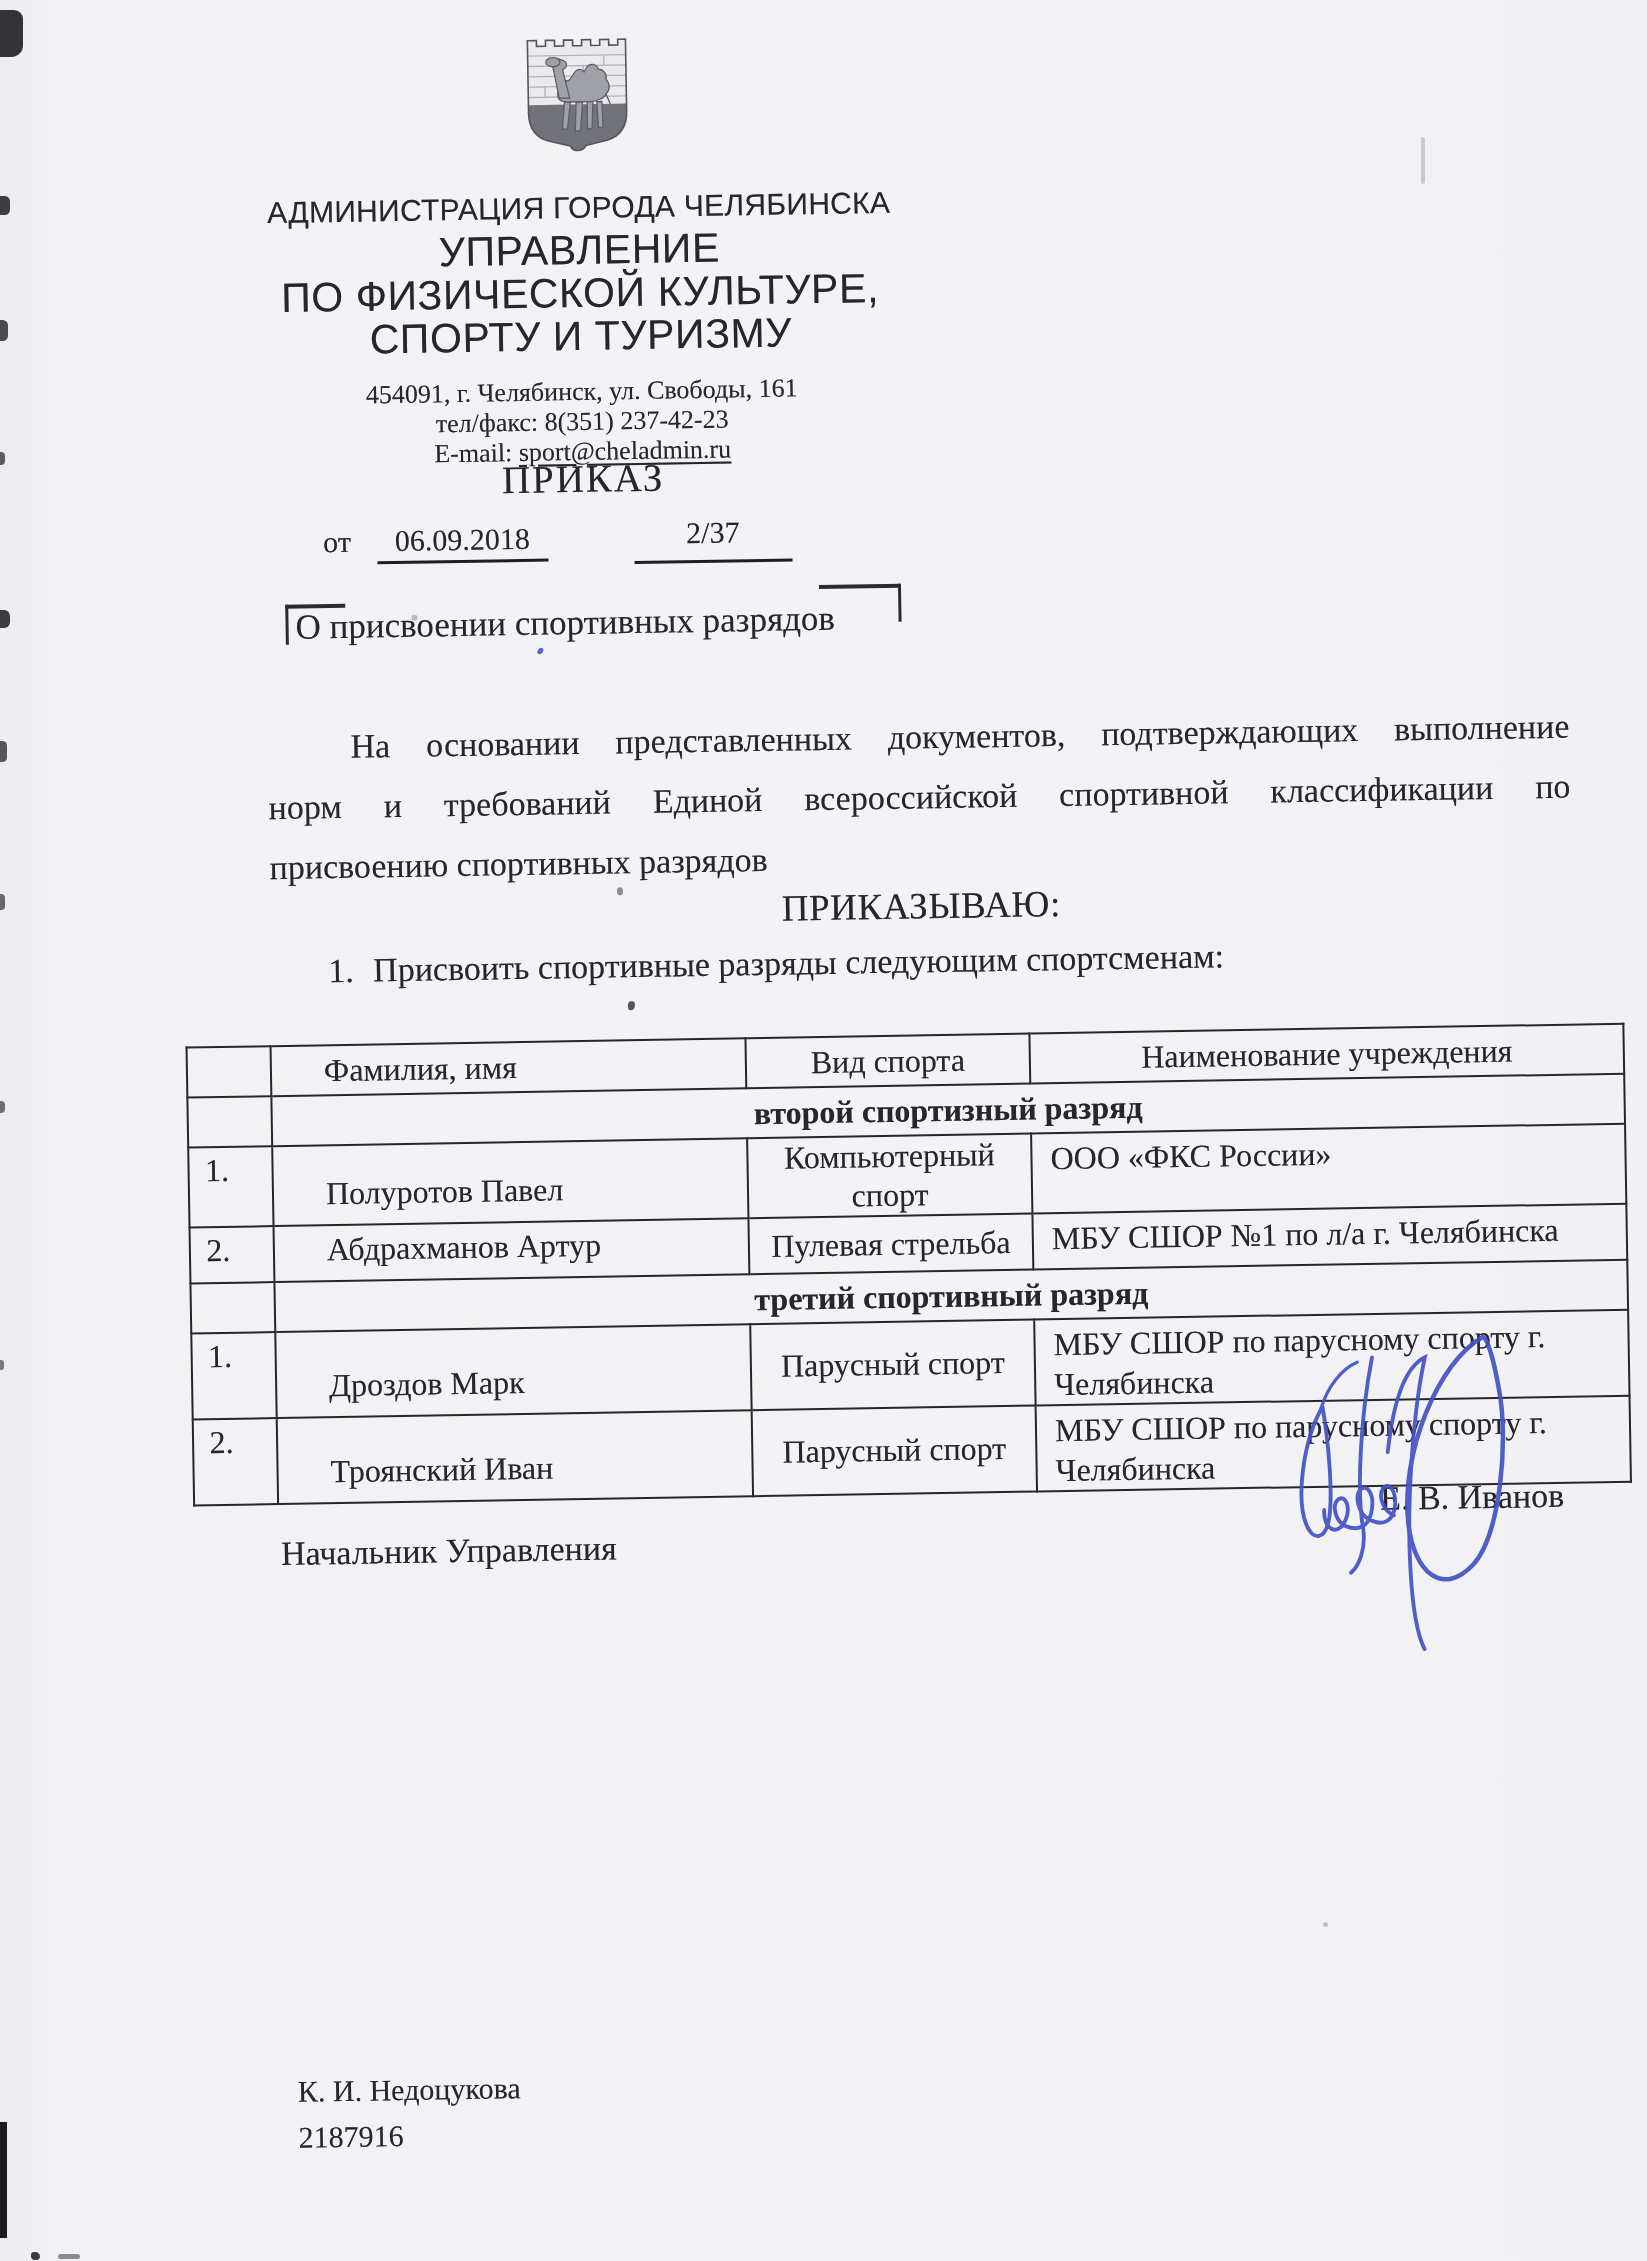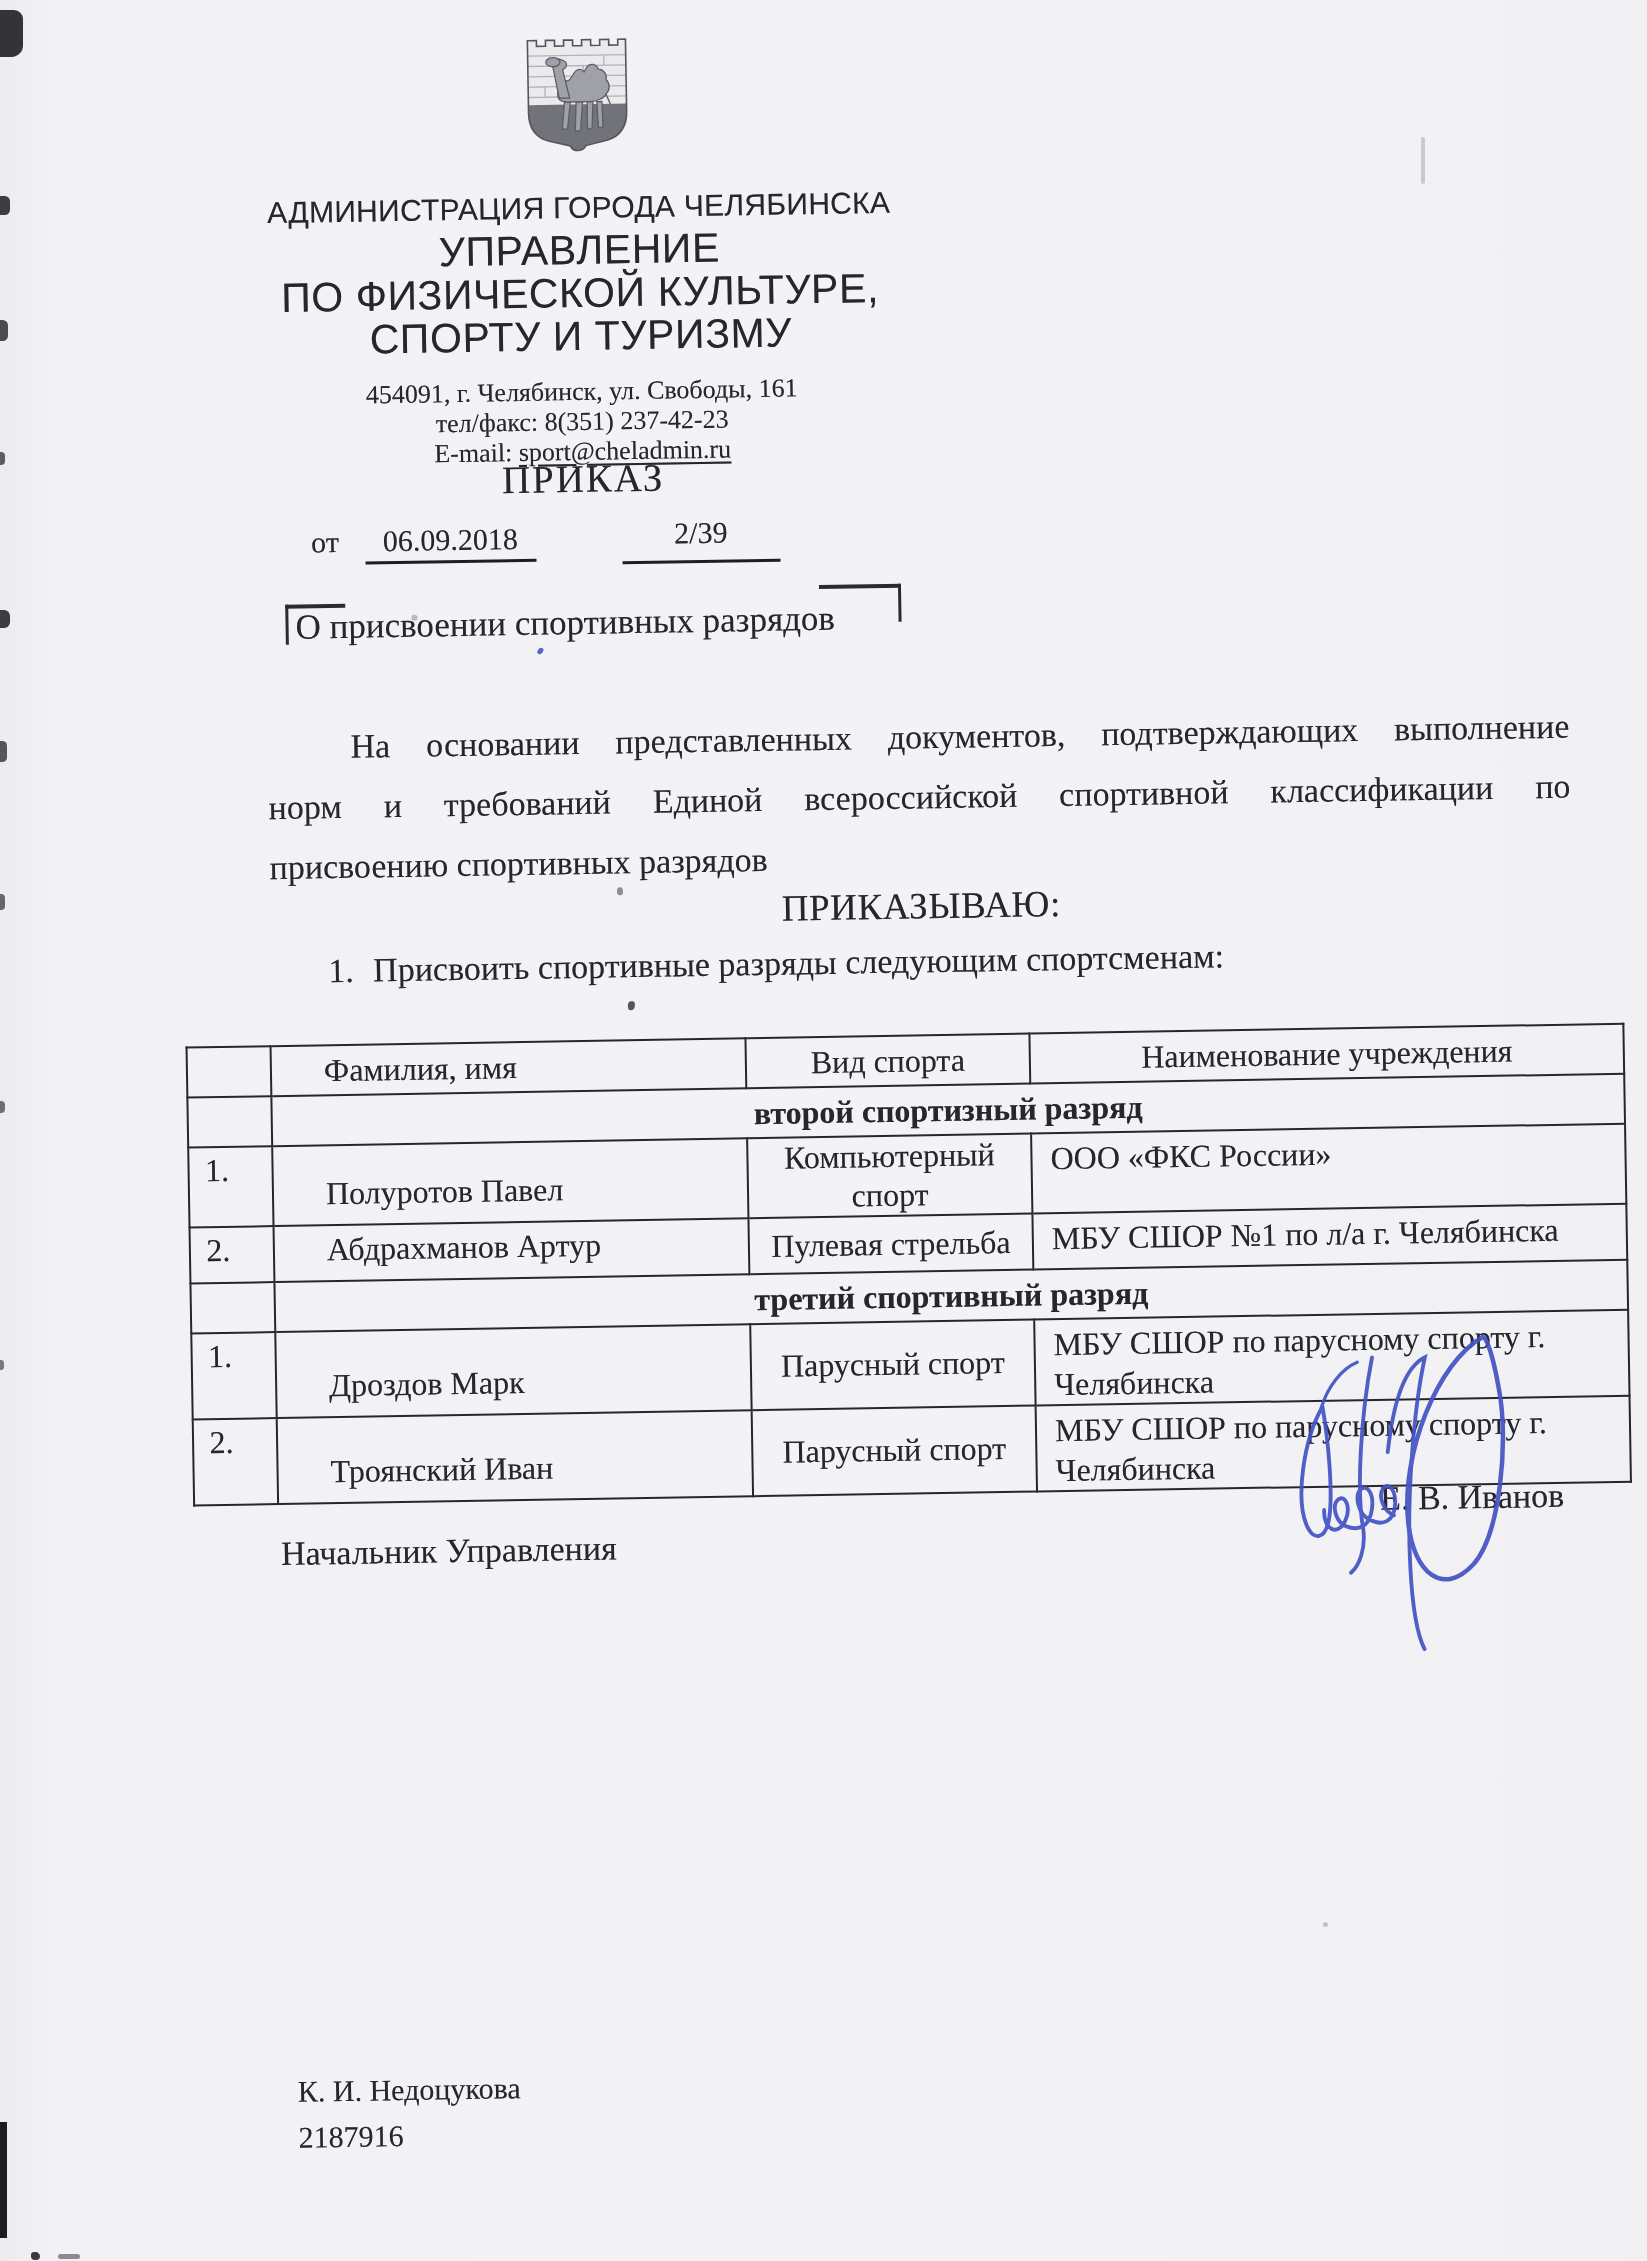--- a/index.html
+++ b/index.html
@@ -14,21 +14,21 @@
   .emblem{display:block;margin:0 auto;}
   .org-line1{margin-top:36px;font-family:"Liberation Sans",sans-serif;font-size:30px;line-height:34px;letter-spacing:0.3px;}
   .org-line-big{font-family:"Liberation Sans",sans-serif;font-size:41px;line-height:43px;letter-spacing:0.6px;}
   .org-addr{font-size:26px;line-height:30px;}
   .addr-first{margin-top:19.4px;}
   .email-underline{text-decoration:underline;text-underline-offset:3.9px;}
 
   .order-title{position:absolute;left:0;top:452px;width:1188px;text-align:center;
                font-size:39px;letter-spacing:1.9px;}
   .date-line{position:absolute;left:321px;top:517px;font-size:30px;white-space:nowrap;}
-  .from-label{margin-right:26px;}
+  .from-label{margin-right:26px;margin-left:12px;}
   .blank{display:inline-block;border-bottom:3.9px solid #1d1d24;text-align:center;vertical-align:baseline;}
   .blank-date{width:171px;padding-bottom:2.6px;}
   .blank-num{width:158px;margin-left:86px;padding-bottom:6.5px;}
   .blank-num span{position:relative;top:-2.6px;}
 
   .bracket{position:absolute;}
   .bracket-left{left:294px;top:596px;width:57px;height:36px;border-top:4.5px solid #2a2a31;border-left:3.9px solid #2a2a31;}
   .bracket-right{left:828px;top:585px;width:79px;height:34px;border-top:4.5px solid #2a2a31;border-right:3.9px solid #2a2a31;}
   .subject{position:absolute;left:304px;top:599px;font-size:35px;}
 
@@ -85,21 +85,21 @@
       <div class="org-line-big" style="margin-top:3.9px">УПРАВЛЕНИЕ</div>
       <div class="org-line-big">ПО ФИЗИЧЕСКОЙ КУЛЬТУРЕ,</div>
       <div class="org-line-big">СПОРТУ И ТУРИЗМУ</div>
       <div class="org-addr addr-first">454091, г. Челябинск, ул. Свободы, 161</div>
       <div class="org-addr">тел/факс: 8(351) 237-42-23</div>
       <div class="org-addr"><span>E-mail: </span><span class="email-underline">sport@cheladmin.ru</span></div>
     </div>
 
     <div class="order-title">ПРИКАЗ</div>
     <div class="date-line">
-      <span class="from-label">от</span><span class="blank blank-date">06.09.2018</span><span class="blank blank-num"><span>2/39</span></span>
+      <span class="from-label">от</span><span class="blank blank-date">06.09.2018</span><span class="blank blank-num"><span>2/37</span></span>
     </div>
 
     <div class="bracket bracket-left"></div>
     <div class="bracket bracket-right"></div>
     <div class="subject">О присвоении спортивных разрядов</div>
 
     <div class="body-par">
       <div class="jline indent">На основании представленных документов, подтверждающих выполнение</div>
       <div class="jline">норм и требований Единой всероссийской спортивной классификации по</div>
       <div>присвоению спортивных разрядов</div>

